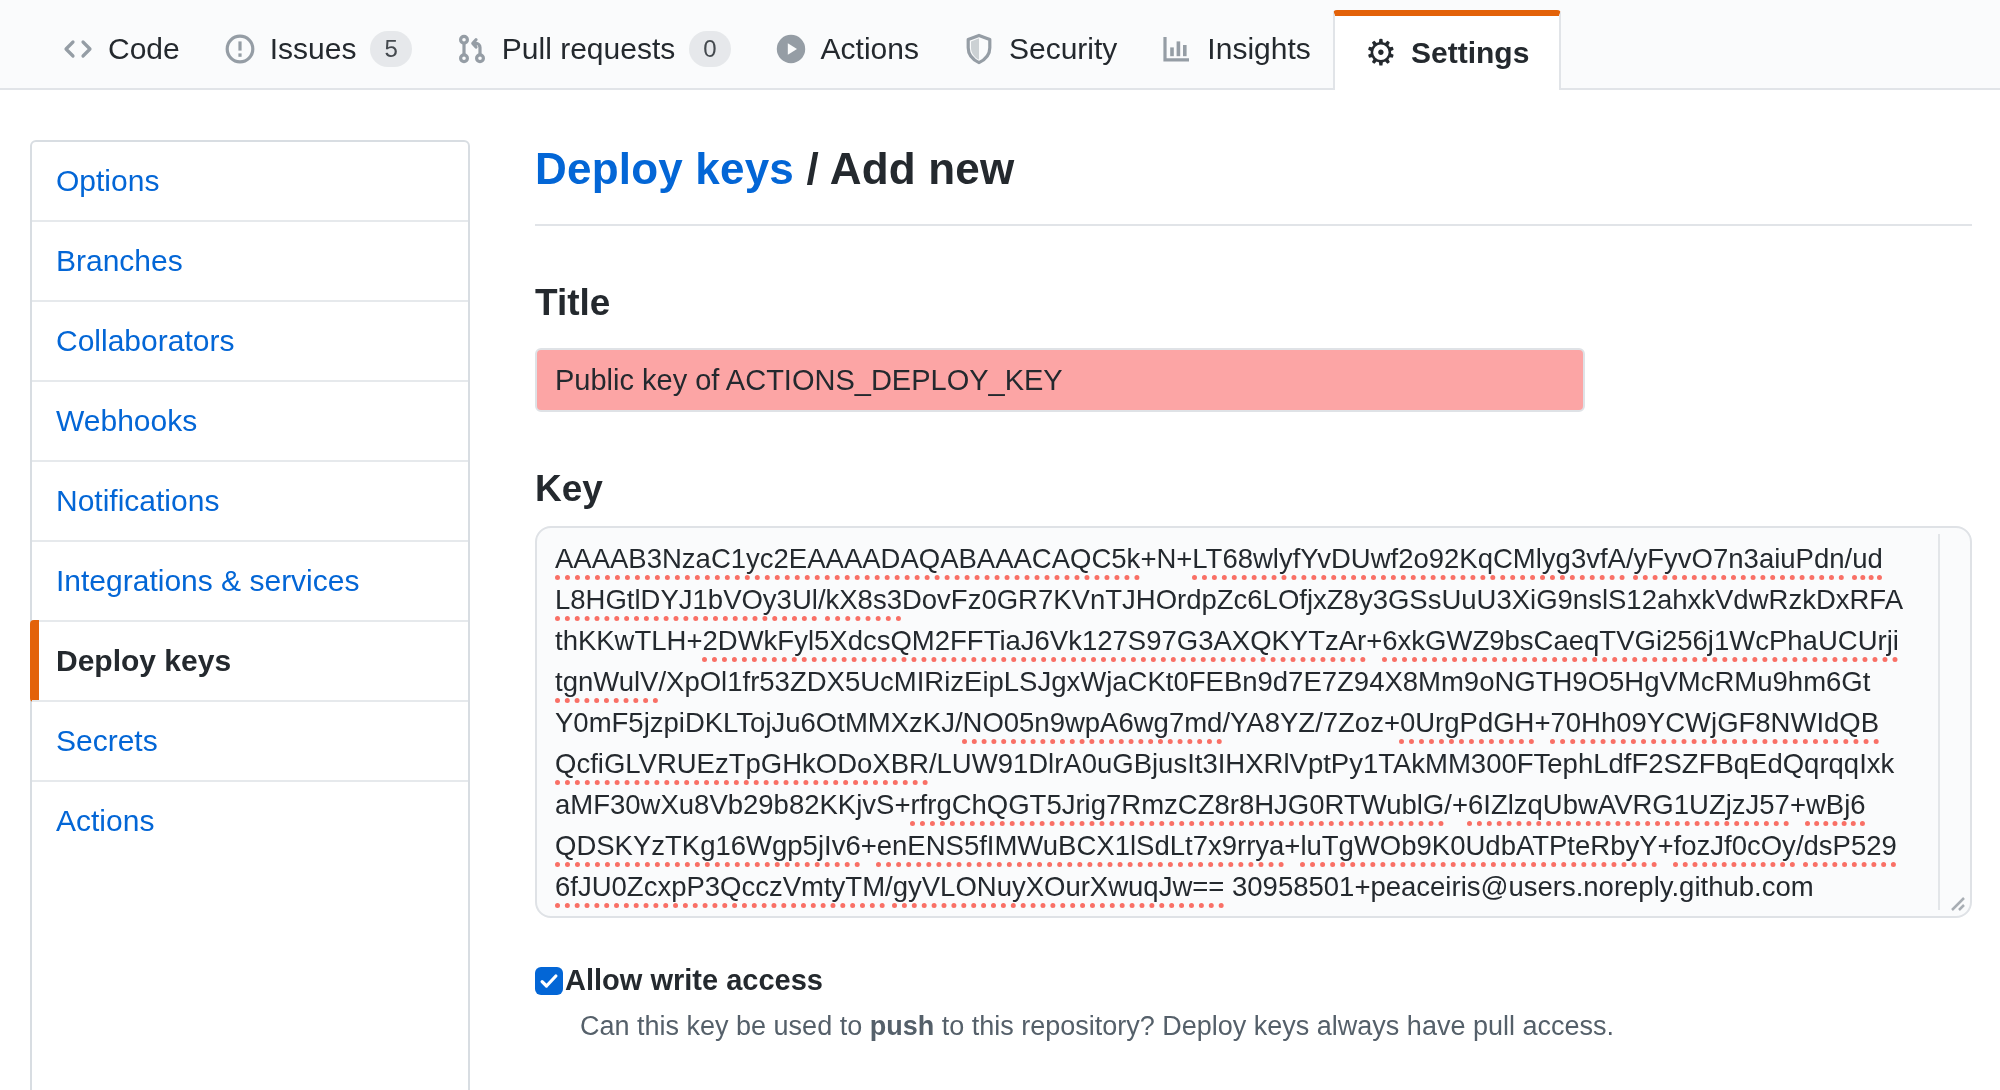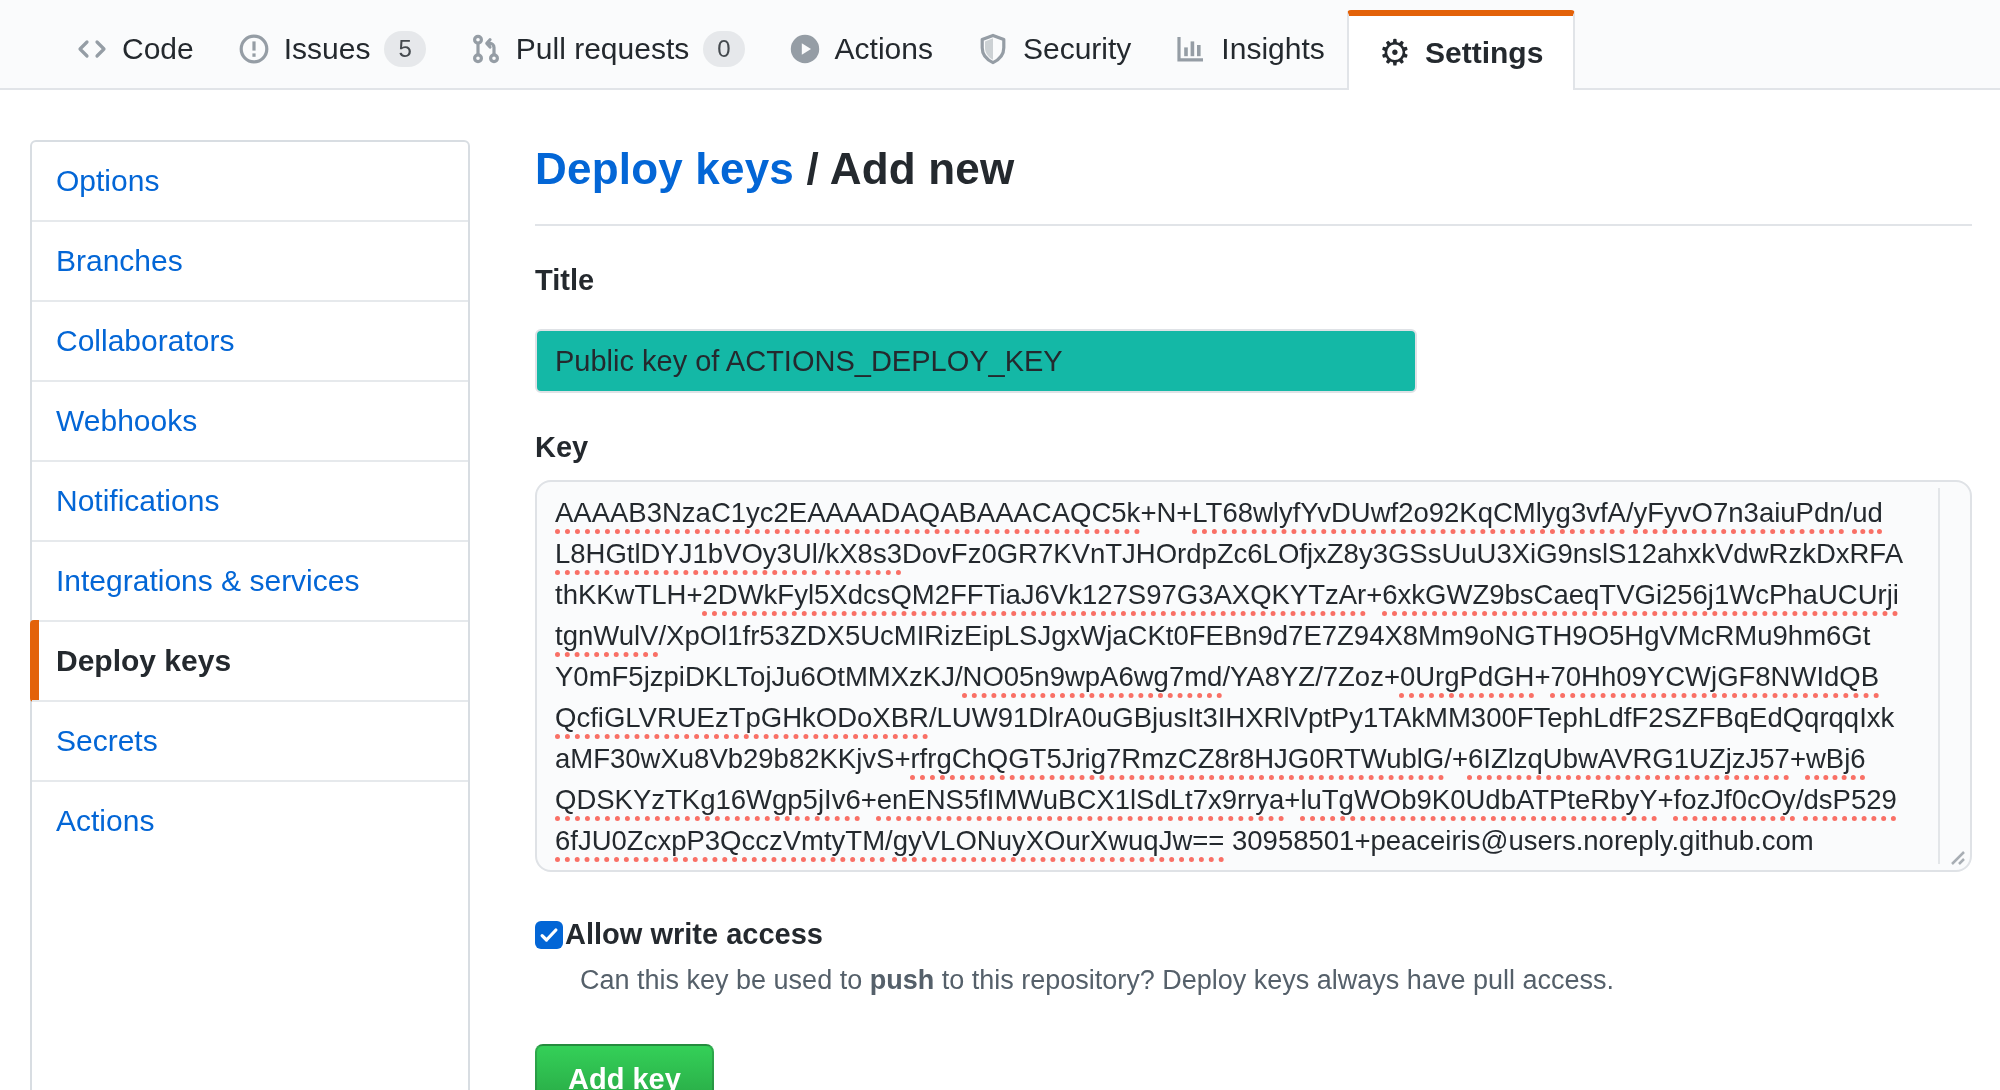--- a/index.html
+++ b/index.html
@@ -1,21 +1,21 @@
 <!DOCTYPE html>
 <html><head>
 <meta charset="utf-8">
 <style>
   * { margin:0; padding:0; box-sizing:border-box; }
   html,body { width:2000px; height:1090px; background:#fff; overflow:hidden;
     font-family:"Liberation Sans","DejaVu Sans",sans-serif; color:#24292e; }
 
   
   .repo-nav { height:90px; background:#fafbfc; border-bottom:2px solid #e1e4e8;
-    display:flex; align-items:flex-end; padding-left:54px; position:relative; }
+    display:flex; align-items:flex-end; padding-left:40px; position:relative; }
   .tab { display:flex; align-items:center; gap:14px; font-size:30px; color:#24292e;
     padding:0 22px; height:78px; cursor:pointer; position:relative; }
   .tab .ticon { color:#959da5; display:flex; align-items:center; }
   .tab.active { background:#fff; border:2px solid #e1e4e8; border-bottom:none;
     border-top:6px solid #e36209; border-radius:4px 4px 0 0; height:80px; margin-bottom:-2px;
     font-weight:600; padding:0 30px; }
   .tab.active .ticon { color:#24292e; }
   .counter { background:rgba(209,213,218,.5); color:#44494e; border-radius:20px;
     font-size:24px; padding:2px 14px; line-height:32px; }
   .gear-glyph { font-family:"DejaVu Sans",sans-serif; font-size:36px; line-height:36px; }
@@ -31,24 +31,24 @@
   .side-item.active { color:#24292e; font-weight:700; }
   .side-item.active::before { content:""; position:absolute; left:-2px; top:-2px; bottom:-2px;
     width:9px; background:#e36209; border-radius:4px 0 0 4px; }
 
   
   .main-col { margin-left:65px; width:1437px; flex:none; }
   h2.breadcrumb { font-size:44px; font-weight:700; margin-top:4px; letter-spacing:.2px; }
   h2.breadcrumb a { color:#0366d6; text-decoration:none; cursor:pointer; }
   .rule { border:none; border-top:2px solid #e1e4e8; margin-top:30px; }
 
-  .field-label { font-size:29px; font-weight:700; margin-top:38px; }
-  .title-input { margin-top:32px; width:882px; height:64px; font-size:29px; color:#24292e;
+  .field-label { font-size:37px; font-weight:700; margin-top:56px; }
+  .title-input { margin-top:24px; width:1050px; height:64px; font-size:29px; color:#24292e;
     font-family:"Liberation Sans","DejaVu Sans",sans-serif;
-    background:#14b8a6; border:2px solid #dfe2e6; border-radius:6px; padding:0 18px; outline:none; }
+    background:#fca5a5; border:2px solid #dfe2e6; border-radius:6px; padding:0 18px; outline:none; }
 
   .key-box { margin-top:16px; width:1437px; height:392px; background:#fafbfc;
     border:2px solid #dfe2e6; border-radius:16px; position:relative;
     padding:10px 18px; overflow:hidden; }
   .key-line { font-size:27.5px; line-height:41px; white-space:nowrap; color:#24292e; }
   .sp { text-decoration:underline; text-decoration-style:dotted; text-decoration-color:#f97066;
     text-decoration-thickness:5px; text-underline-offset:7px; text-decoration-skip-ink:none; }
   .scroll-track { position:absolute; top:6px; bottom:6px; right:30px; width:2px; background:#e3e6e9; }
   .grip { position:absolute; right:4px; bottom:4px; }
 

